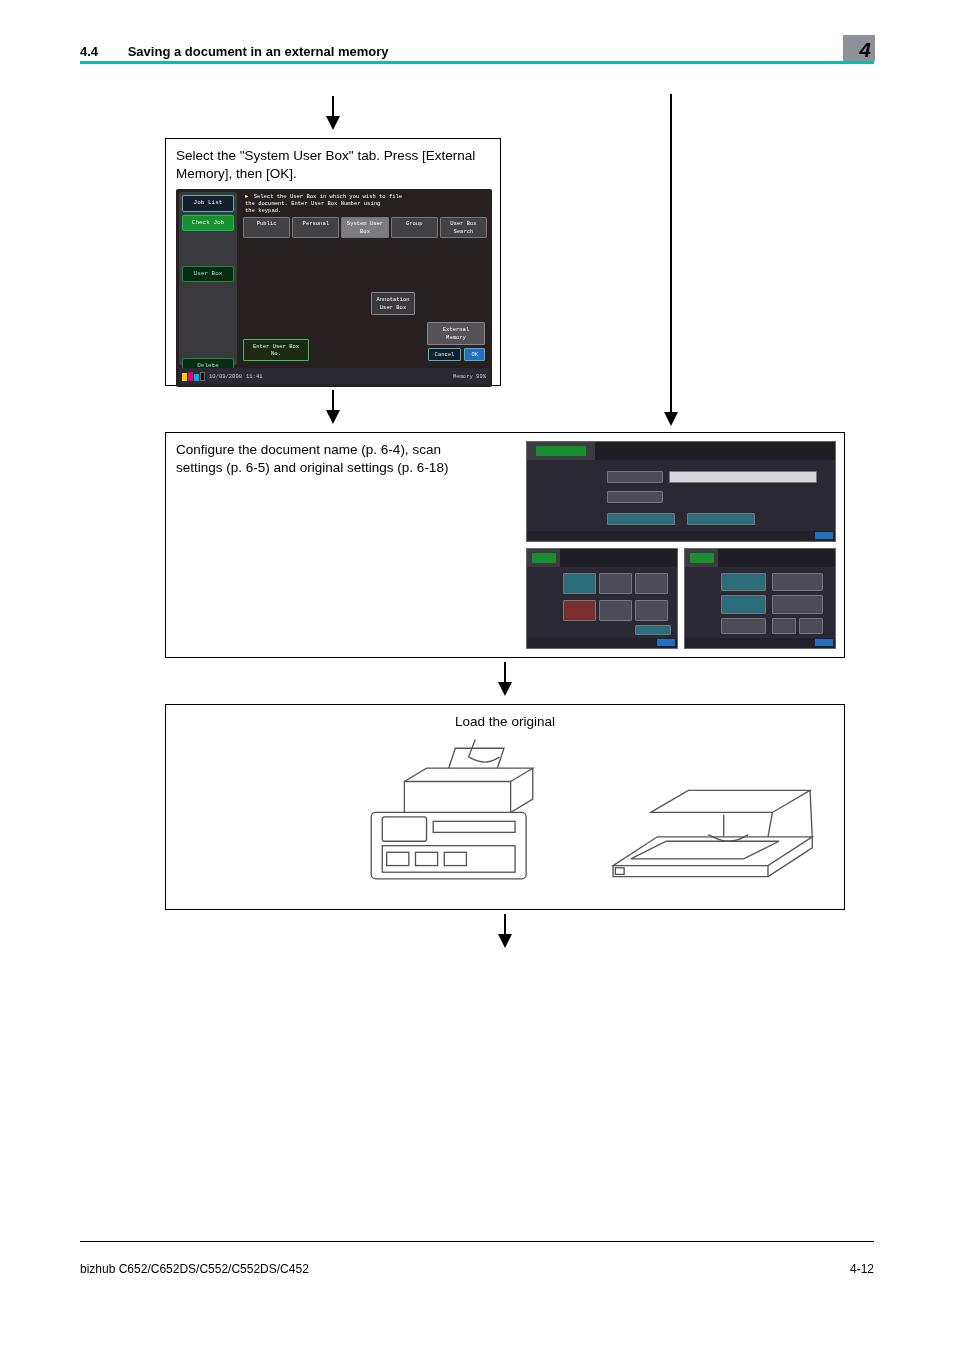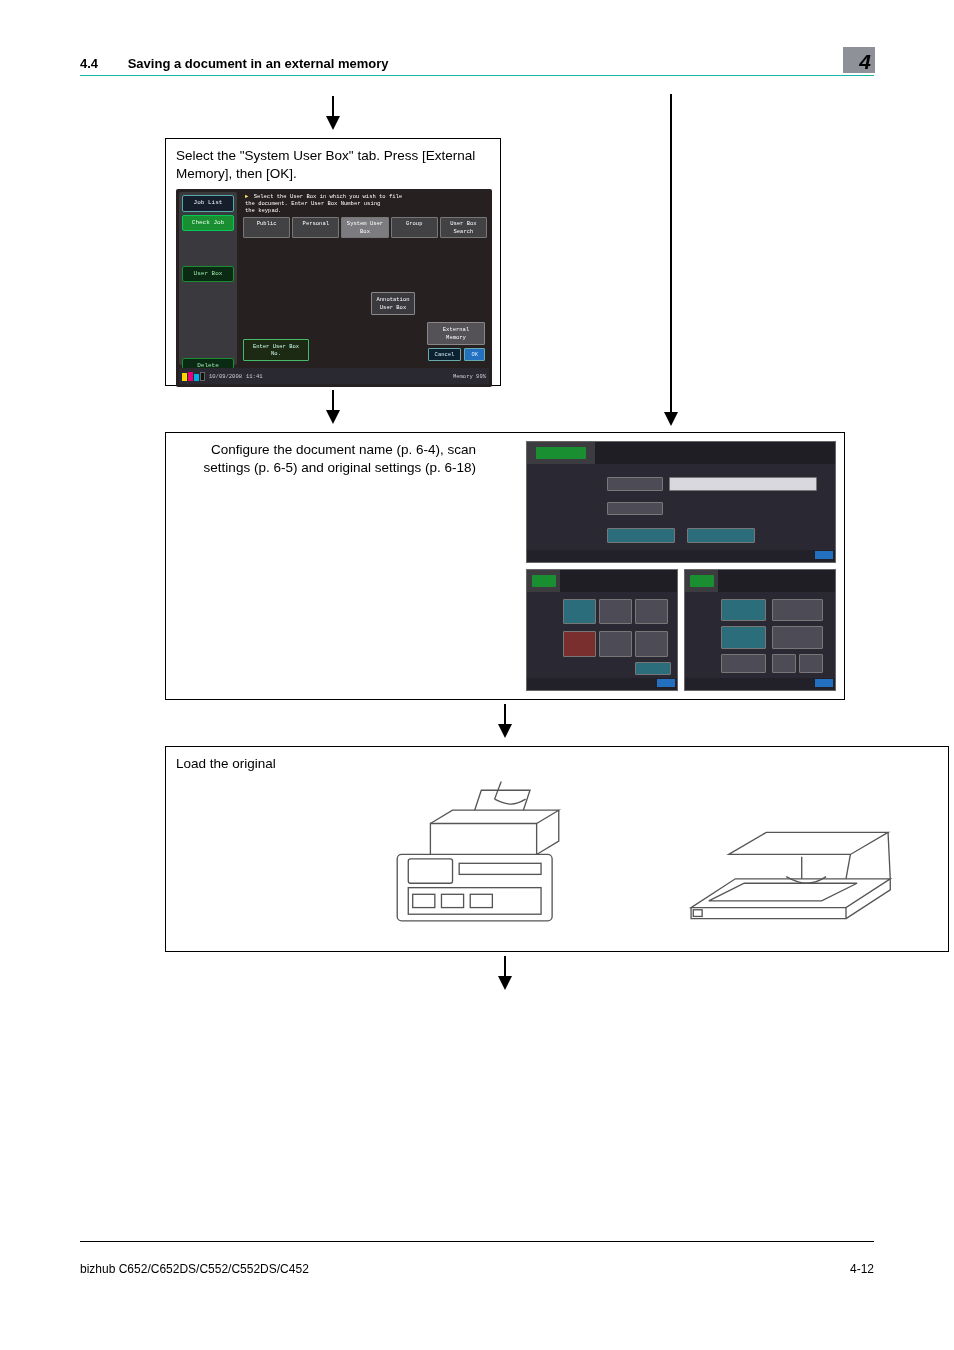--- a/index.html
+++ b/index.html
@@ -13,24 +13,23 @@
     color: #000;
     position: relative;
   }
 
   
   .header-bar {
     position: absolute;
     left: 80px;
     right: 80px;
     top: 42px;
-    border-bottom: 1px solid #14b8a6;
+    border-bottom: 3px solid #14b8a6;
     padding-bottom: 3px;
     height: 22px;
-    margin-top: 12px;
   }
   .header-left {
     font-size: 13px;
     font-weight: bold;
   }
   .header-section-num { display: inline-block; margin-right: 26px; }
   .chapter-badge {
     position: absolute;
     right: -1px;
     top: -7px;
@@ -196,23 +195,22 @@
   }
   .panel .status .ymck span{width:5px;display:inline-block;}
   .panel .status .ymck .y{background:#ffd400;height:8px;}
   .panel .status .ymck .m{background:#e6007e;height:9px;}
   .panel .status .ymck .c{background:#00aee6;height:7px;}
   .panel .status .ymck .k{background:#111;border:1px solid #666;height:9px;}
 
   
   .step2 {
     width: 680px;
-    height: 268px;
+    height: 226px;
     position:relative;
-    text-align:right;
   }
   .step2 .txt{width:300px;}
   .thumbs{
     position:absolute;
     right:8px; top:8px; bottom:8px; width:310px;
     display:grid;
     grid-template-columns:1fr 1fr;
     grid-template-rows:1fr 1fr;
     gap:6px;
   }
@@ -229,23 +227,24 @@
   .thumb .ftr{position:absolute;bottom:0;left:0;right:0;height:10%;background:#222028;}
   .thumb .ftr .ok{position:absolute;right:2px;top:1px;width:18px;height:70%;background:#2470c0;}
   .thumb .tabgreen{position:absolute;left:3%;top:4%;width:16%;height:10%;background:#1a8f32;border-radius:1px;}
   .thumb .tile{position:absolute;background:#4d4b55;border:1px solid #777;border-radius:1px;}
   .thumb .tile.teal{background:#2b6d7a;}
   .thumb .tile.red{background:#7a2f2f;}
   .thumb .tile.act{background:#d8d8de;}
 
   
   .step3 {
-    width:784px;
+    width:680px;
     height:206px;
     position:relative;
+    text-align:center;
   }
   .step3 .txt{ }
   .scanner-row{
     position:absolute;
     left:160px; right:8px; top:30px; bottom:8px;
     display:flex; gap:18px; align-items:center;
   }
   .scanner-row .dev{
     flex:1; height:100%;
     display:flex;align-items:center;justify-content:center;

